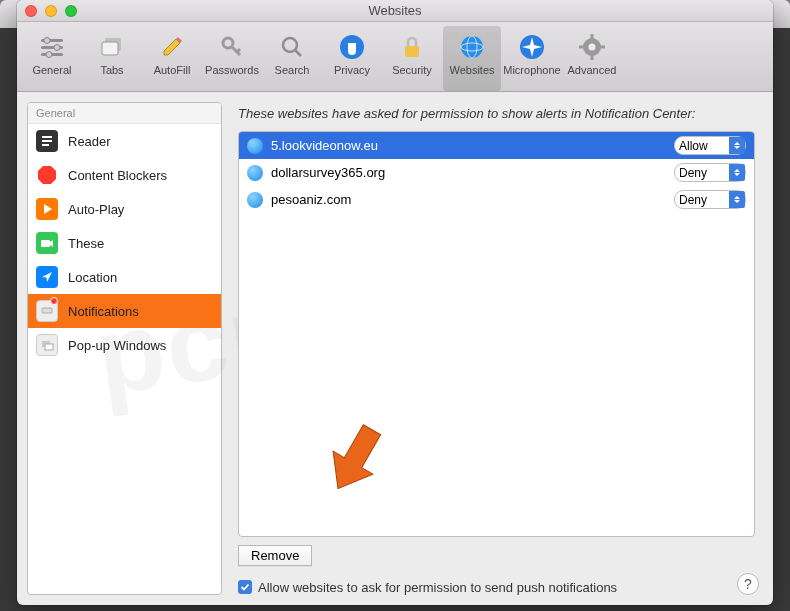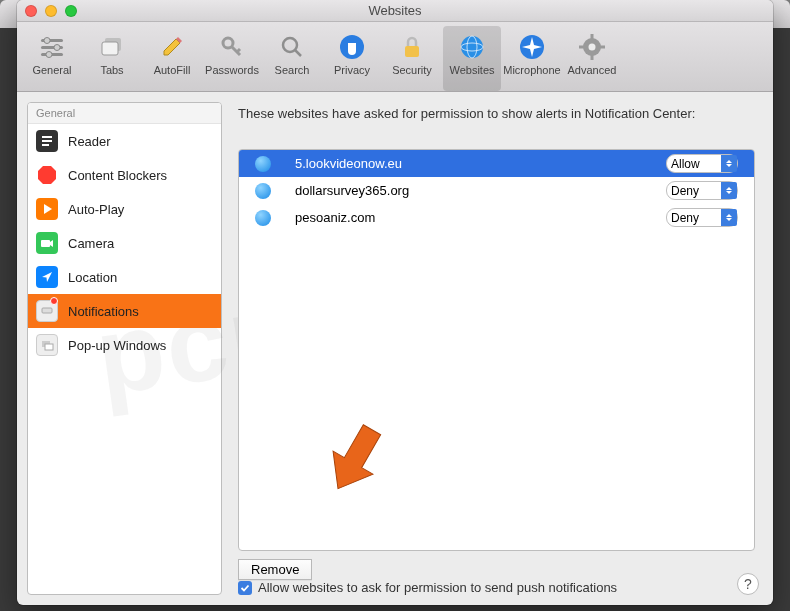--- a/index.html
+++ b/index.html
@@ -25,35 +25,35 @@
   
   .sidebar { width: 215px; padding: 10px; }
   .sbox { border: 1px solid #bdbdbd; border-radius: 4px; background: #fff; height: 100%; overflow: hidden; }
   .shdr { font-size: 11px; color: #888; padding: 4px 8px; border-bottom: 1px solid #e4e4e4; background: #f4f4f4; }
   .sitem { display: flex; align-items: center; gap: 10px; padding: 6px 8px; font-size: 13px; color: #222; cursor: default; position: relative; }
   .sitem.sel { background: #f97316; }
   .sico { width: 22px; height: 22px; border-radius: 4px; display: flex; align-items: center; justify-content: center; flex-shrink: 0; }
   .sitem .dot { position: absolute; left: 22px; top: 3px; width: 8px; height: 8px; background: #ff3b30; border-radius: 50%; border:1px solid #fff; }
   
   .main { flex: 1; padding: 14px 18px 10px 6px; display: flex; flex-direction: column; position: relative; }
-  .mhdr { font-size: 13px; color: #333; margin-bottom: 28px; }
+  .mhdr { font-size: 13px; color: #333; margin-bottom: 10px; font-style: italic; }
   .listbox { border: 1px solid #bdbdbd; border-radius: 4px; background: #fff; flex: 1; overflow: hidden; }
-  .row { display: flex; align-items: center; padding: 4px 16px; font-size: 13px; gap: 24px; }
+  .row { display: flex; align-items: center; padding: 4px 8px; font-size: 13px; gap: 8px; }
   .row.sel { background: #2f6fe0; color: #fff; }
   .globe { width: 16px; height: 16px; border-radius: 50%; background: radial-gradient(circle at 35% 30%, #8fd4ff, #1a8ae6); flex-shrink: 0; }
   .row .site { flex: 1; }
   .permsel { width: 72px; height: 19px; border: 1px solid #bfbfbf; border-radius: 9px; font-size: 12px; background: #fff; color:#000; display:flex; align-items:center; padding: 0 4px; position: relative; }
   .permsel .arr { width: 16px; height: 17px; background:#3b7de0; position:absolute; right:0; top:0; border-radius: 0 2px 2px 0; display:flex; flex-direction:column; align-items:center; justify-content:center; gap:1px;}
   .permsel .arr::before,.permsel .arr::after{content:"";width:0;height:0;border-left:3px solid transparent;border-right:3px solid transparent;}
   .permsel .arr::before{border-bottom:3px solid #fff;}
   .permsel .arr::after{border-top:3px solid #fff;}
   
   .below { padding-top: 8px; }
   .removebtn { background: linear-gradient(#fdfdfd,#f0f0f0); border: 1px solid #b8b8b8; border-radius: 0; font-size: 13px; padding: 2px 12px; box-shadow: 0 1px 0 rgba(0,0,0,.05); cursor:default;}
-  .chkrow { display: flex; align-items: center; gap: 6px; font-size: 13px; color: #333; }
+  .chkrow { display: flex; gap: 6px; font-size: 13px; color: #333; margin-top: 14px; }
   .chk { width:14px; height:14px; border-radius:3px; background:#3b7de0; display:flex; align-items:center; justify-content:center;}
   .chk svg{width:10px;height:10px;}
   
   .help { position:absolute; right:14px; bottom:10px; width:22px; height:22px; border-radius:50%; border:1px solid #bbb; background:#fff; display:flex; align-items:center; justify-content:center; font-size:14px; color:#555;}
   
   .arrow-annot { position: absolute; left: 306px; top: 414px; pointer-events: none; }
   
   .watermark { position:absolute; left:50%; top:52%; transform:translate(-50%,-50%) rotate(-8deg); font-size:110px; font-weight:600; color:rgba(120,120,120,.08); letter-spacing:2px; pointer-events:none; white-space:nowrap;}
 </style>
 </head>
@@ -209,21 +209,21 @@
             </div>
             <span>Auto-Play</span>
           </div>
         <div class="sitem">
             <div class="sico" style="background:#34c759">
               <svg width="14" height="14" viewBox="0 0 14 14">
                 <rect x="1" y="4" width="9" height="7" rx="1" fill="#fff"></rect>
                 <polygon points="10,6 13,4 13,11 10,9" fill="#fff"></polygon>
               </svg>
             </div>
-            <span>Camera</span>
+            <span>These</span>
           </div>
         <div class="sitem">
             <div class="sico" style="background:#0b84ff">
               <svg width="14" height="14" viewBox="0 0 14 14">
                 <polygon points="2,7 12,2 7,12 6.5,7.5" fill="#fff"></polygon>
               </svg>
             </div>
             <span>Location</span>
           </div>
         <div class="sitem sel">

